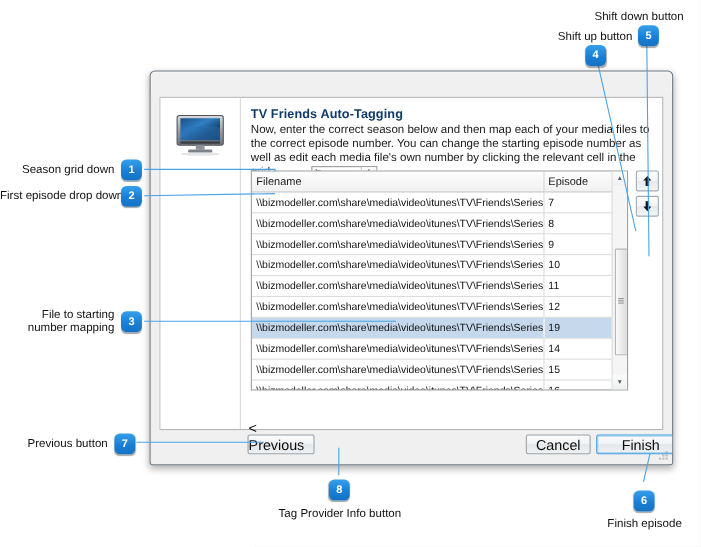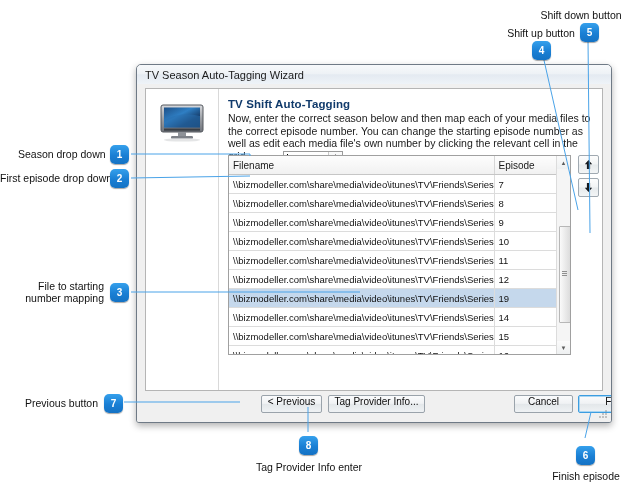--- a/index.html
+++ b/index.html
@@ -167,24 +167,23 @@
   .shiftbtn svg{display:block;}
 
   
   .btnbar{
     position:absolute;left:0;top:311px;width:100%;height:26px;
   }
   .btn{
     position:absolute;height:18px;
     background:linear-gradient(to bottom,#fafbfc 0%,#f0f2f4 46%,#e3e7ea 52%,#eff2f4 100%);
     border:1px solid #9aa3ab;border-radius:2px;
-    font-size:10px;color:#0c0c0c;
-    display:flex;align-items:flex-start;justify-content:center;
+    font-size:13px;color:#0c0c0c;
+    display:flex;align-items:flex-end;justify-content:center;
     box-sizing:border-box;
-    margin-left:36px;
   }
   .btn.default{
     border:1px solid #3c9de0;
     box-shadow:0 0 0 1px #a8d5f2 inset;
   }
 
   .resize-grip{
     position:absolute;right:3px;bottom:3px;width:9px;height:9px;opacity:.45;
   }
   .resize-grip i{position:absolute;width:2px;height:2px;background:#8a8a8a;}
@@ -206,21 +205,21 @@
     <path d="M588,40 L590,233"></path>
 
     <path d="M585,438 L591,412"></path>
 
     <path d="M124,402 L240,402"></path>
 
     <path d="M308,432 L308,407"></path>
   </g>
 </svg>
 
-<div class="ann-label right" style="left:18px;top:148px;width:86px;"><span>Season drop down</span></div>
+<div class="ann-label right" style="left:18px;top:148px;width:86px;"><span>Season grid down</span></div>
 <div class="callout" style="left:110px;top:145px;">
     <span>1</span>
   </div>
 
 <div class="ann-label right" style="left:0px;top:172px;width:104px;"><span>First episode drop down</span></div>
 <div class="callout" style="left:110px;top:169px;">
     <span>2</span>
   </div>
 
 <div class="ann-label right" style="left:20px;top:280px;width:84px;"><span>File to starting
@@ -245,27 +244,24 @@
 <div class="ann-label center" style="left:548px;top:470px;width:76px;"><span>Finish episode</span></div>
 
 <div class="ann-label right" style="left:14px;top:397px;width:84px;"><span>Previous button</span></div>
 <div class="callout" style="left:104px;top:394px;">
     <span>7</span>
   </div>
 
 <div class="callout" style="left:299px;top:436px;">
     <span>8</span>
   </div>
-<div class="ann-label center" style="left:250px;top:461px;width:118px;"><span>Tag Provider Info enter</span></div>
+<div class="ann-label center" style="left:250px;top:461px;width:118px;"><span>Tag Provider Info button</span></div>
 
 <div class="window">
 
-  <div class="titlebar">
-    <span>TV Season Auto-Tagging Wizard</span>
-  </div>
 
   <div class="win-body">
 
     <div class="content-panel">
 
       <div class="icon-col">
         <svg class="monitor" viewBox="0 0 48 40">
           <defs>
             <linearGradient id="scr" x1="0" y1="0" x2="1" y2="1">
               <stop offset="0%" stop-color="#1d4f86"></stop>
@@ -282,21 +278,21 @@
           <rect x="3" y="2" width="42" height="27" rx="2" fill="url(#bez)" stroke="#53575d" stroke-width="1"></rect>
           <rect x="6" y="4.5" width="36" height="20" fill="url(#scr)"></rect>
           <path d="M6 18 Q20 8 42 13 L42 24.5 L6 24.5 Z" fill="#2a6fae" opacity=".55"></path>
           <rect x="6" y="25.5" width="36" height="2.2" fill="#3a3e44"></rect>
           <rect x="20" y="29" width="8" height="4" fill="#8e9298"></rect>
           <rect x="13" y="33" width="22" height="2.6" rx="1.2" fill="#7d8188"></rect>
           <ellipse cx="24" cy="37" rx="18" ry="1.6" fill="#c9cbce" opacity=".5"></ellipse>
         </svg>
       </div>
 
-      <div class="head-title">TV Shift Auto-Tagging</div>
+      <div class="head-title">TV Friends Auto-Tagging</div>
       <div class="head-desc">Now, enter the correct season below and then map each of your media files to the correct episode number.  You can change the starting episode number as well as edit each media file's own number by clicking the relevant cell in the grid.</div>
 
       <div class="form-row" style="left:82px;top:62px;">
         <span class="form-label">Season:</span>
         <span class="spin">
           <span class="caret"></span>
           <span class="val">2</span>
           <span class="spin-btns">
             <div>▲</div>
             <div>▼</div>
@@ -394,23 +390,20 @@
           <path d="M5.5 10 L1.8 5.8 L3.9 5.8 L3.9 1 L7.1 1 L7.1 5.8 L9.2 5.8 Z" fill="#15191e"></path>
         </svg>
       </div>
 
     </div>
 
     <div class="btnbar">
       <div class="btn" style="left:88px;top:0;width:61px;">
         <span>&lt; Previous</span>
       </div>
-      <div class="btn" style="left:155px;top:0;width:97px;">
-        <span>Tag Provider Info...</span>
-      </div>
       <div class="btn" style="left:341px;top:0;width:59px;">
         <span>Cancel</span>
       </div>
       <div class="btn default" style="left:405px;top:0;width:81px;">
         <span>Finish</span>
       </div>
     </div>
 
     <div class="resize-grip">
       <i style="left:6px;top:0;"></i>

